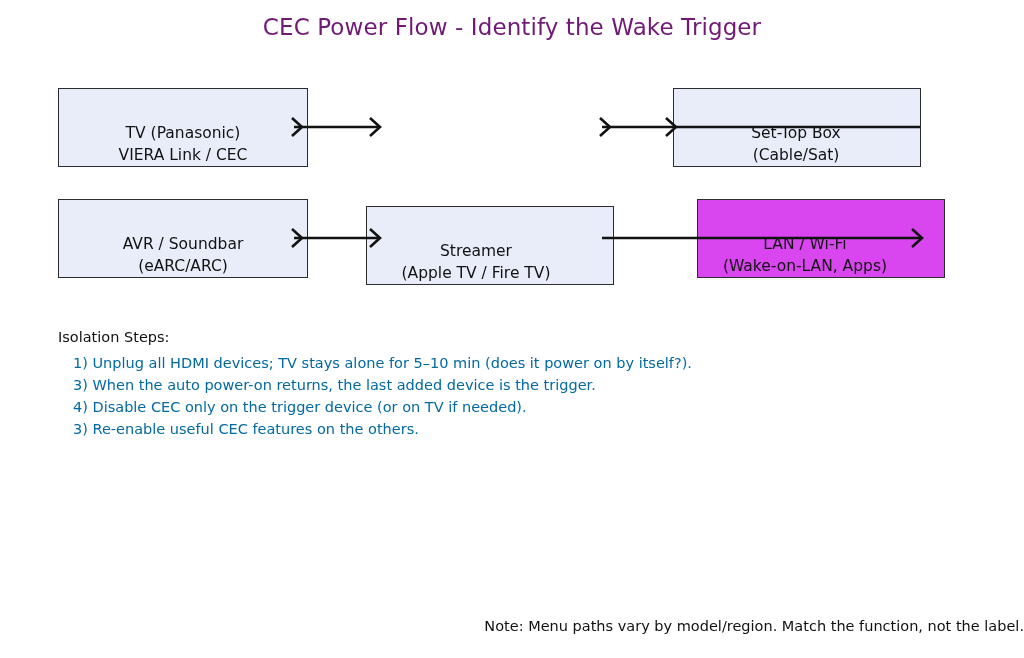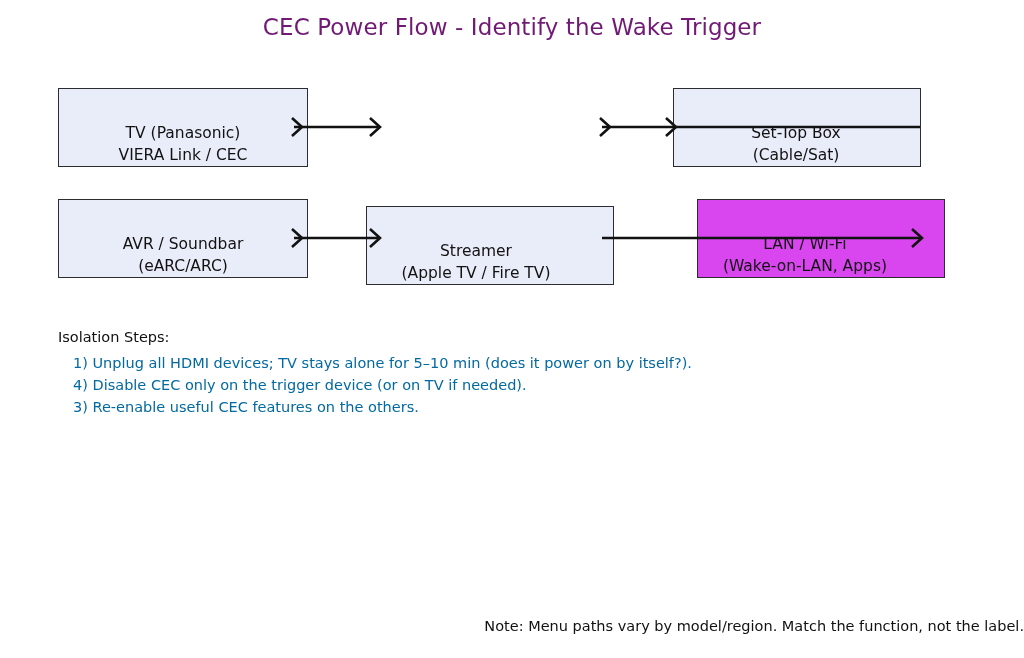--- a/index.html
+++ b/index.html
@@ -138,20 +138,21 @@
     <svg width="330" height="22" viewBox="0 0 330 22">
       <line x1="2" y1="11" x2="322" y2="11" stroke="#121212" stroke-width="2.6"></line>
       <polyline points="312,2 322,11 312,20" fill="none" stroke="#121212" stroke-width="2.6"></polyline>
     </svg>
   </div>
 
   <div class="steps">
     <div class="steps-head">Isolation Steps:</div>
     <ul class="steps-list">
       <li>1) Unplug all HDMI devices; TV stays alone for 5–10 min (does it power on by itself?).</li>
+      <li>3) When the auto power-on returns, the last added device is the trigger.</li>
       <li>4) Disable CEC only on the trigger device (or on TV if needed).</li>
       <li>3) Re-enable useful CEC features on the others.</li>
     </ul>
   </div>
 
   <div class="footnote">Note: Menu paths vary by model/region. Match the function, not the label.</div>
 
 </div>
 
 </body></html>

